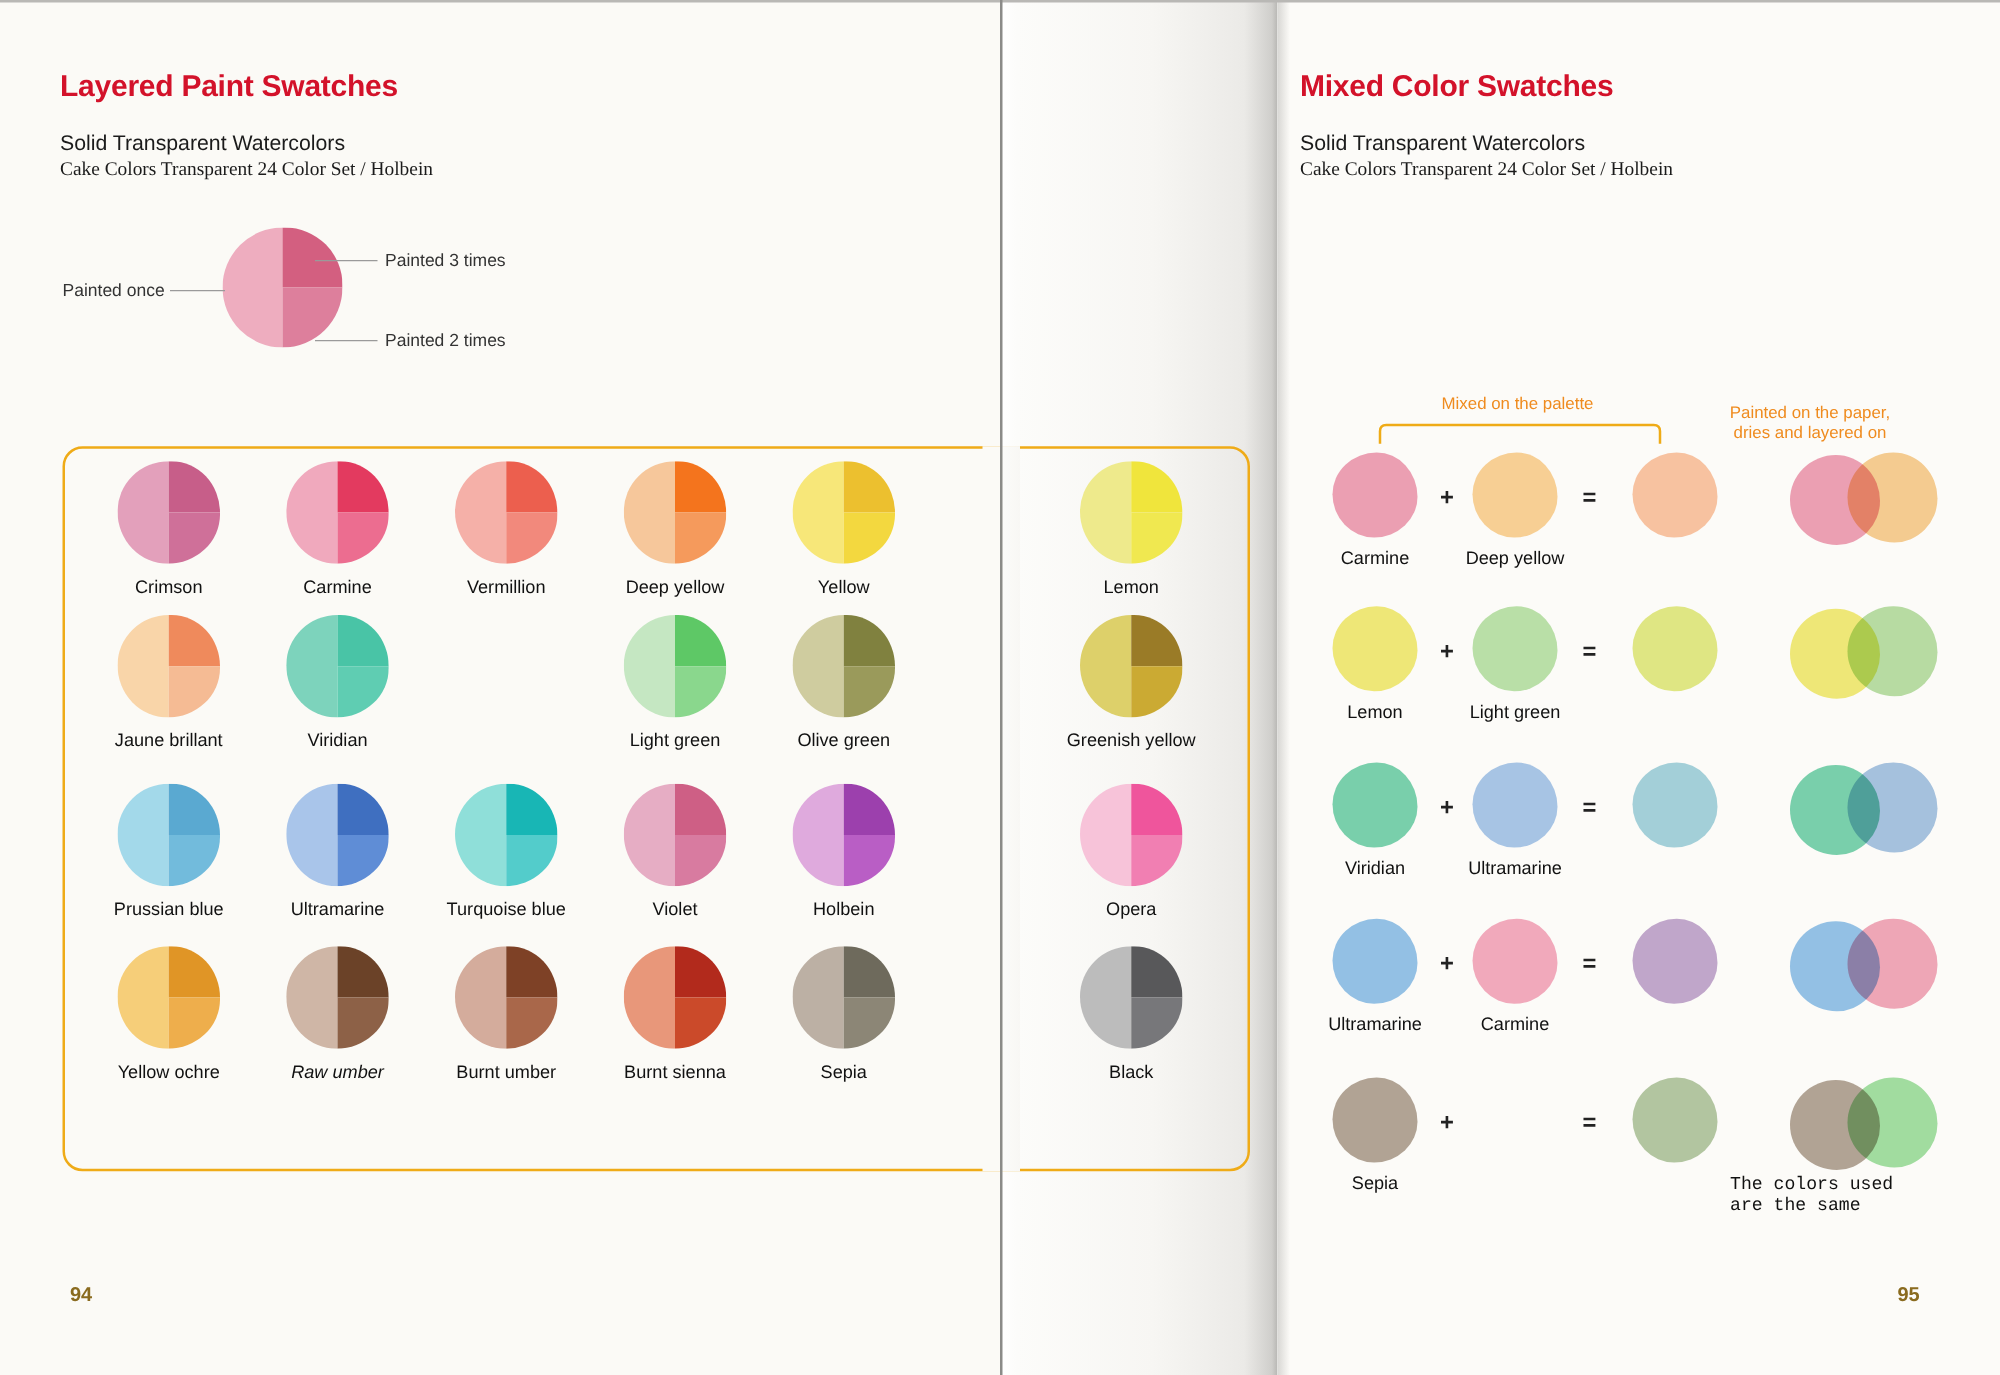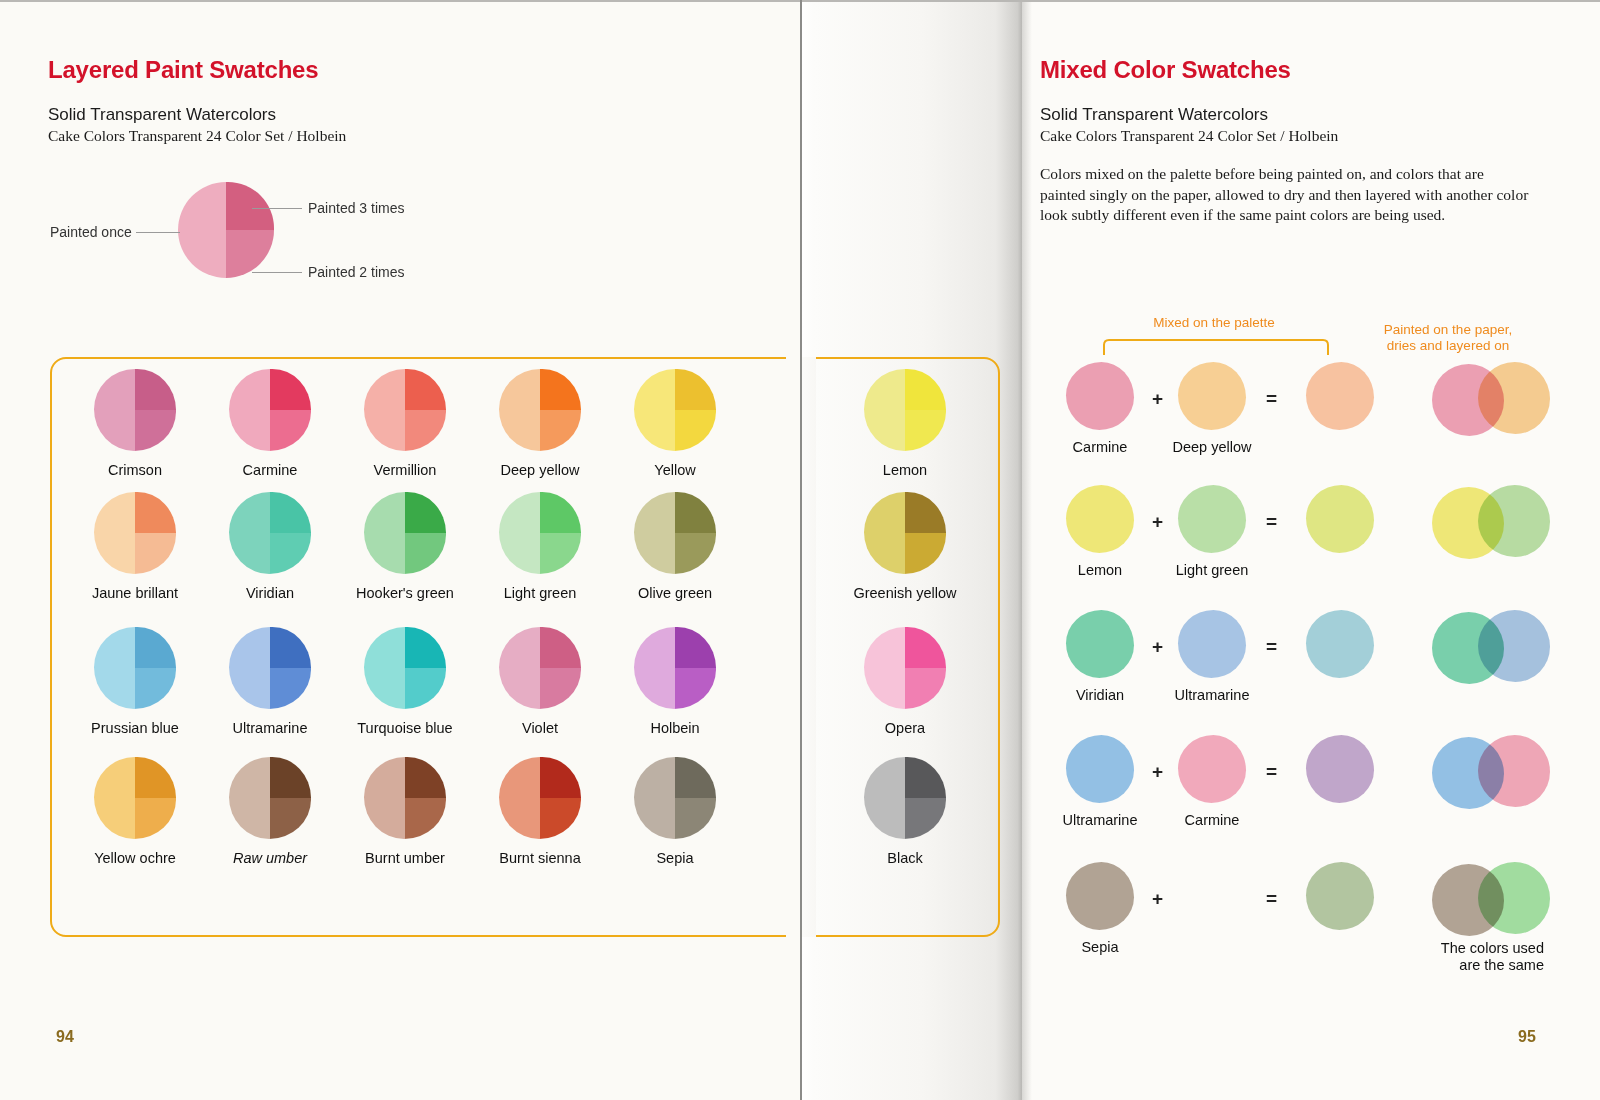--- a/index.html
+++ b/index.html
@@ -98,22 +98,22 @@
   .round{
     width:68px;height:68px;margin:0 auto;border-radius:52% 48% 51% 49% / 49% 52% 48% 51%;
   }
   .op{position:absolute;font-size:19px;font-weight:bold;color:#222;top:26px;}
   .mlab{margin-top:9px;font-size:14.5px;color:#111;line-height:17px;font-family:"Liberation Sans",sans-serif;}
   .overlap{position:absolute;left:392px;top:0;width:128px;height:80px;}
   .ov{position:absolute;width:72px;height:72px;border-radius:51% 49% 48% 52% / 50% 51% 49% 50%;}
   .ov-a{left:0;top:2px;}
   .ov-b{left:46px;top:0;mix-blend-mode:multiply;}
 
-  #final-note{position:absolute;left:1384px;top:940px;width:160px;text-align:right;
-    font-size:14.5px;line-height:17px;color:#111;font-family:Liberation Sans, sans-serif;}
+  #final-note{position:absolute;left:1384px;top:940px;width:160px;text-align:left;
+    font-size:14.5px;line-height:17px;color:#111;font-family:Liberation Mono, monospace;}
 
   #folio-left{position:absolute;left:56px;top:1028px;}
   #folio-right{position:absolute;left:1518px;top:1028px;}
 </style>
 </head>
 <body>
 
 <div class="spread">
 
   <div class="page page-left"></div>
@@ -196,28 +196,20 @@
         <div class="swatch-label sw-lab">Jaune brillant</div>
       </div>
       <div class="cell" style="left: 145px; top: 135px;">
         <div class="sw">
           <div class="q q-l" style="background: rgb(125, 211, 188);"></div>
           <div class="q q-tr" style="background: rgb(73, 196, 166);"></div>
           <div class="q q-br" style="background: rgb(95, 205, 178);"></div>
         </div>
         <div class="swatch-label sw-lab">Viridian</div>
       </div>
-      <div class="cell" style="left: 280px; top: 135px;">
-        <div class="sw">
-          <div class="q q-l" style="background: rgb(167, 220, 174);"></div>
-          <div class="q q-tr" style="background: rgb(58, 170, 72);"></div>
-          <div class="q q-br" style="background: rgb(114, 200, 126);"></div>
-        </div>
-        <div class="swatch-label sw-lab">Hooker's green</div>
-      </div>
       <div class="cell" style="left: 415px; top: 135px;">
         <div class="sw">
           <div class="q q-l" style="background: rgb(197, 231, 194);"></div>
           <div class="q q-tr" style="background: rgb(94, 200, 102);"></div>
           <div class="q q-br" style="background: rgb(138, 215, 141);"></div>
         </div>
         <div class="swatch-label sw-lab">Light green</div>
       </div>
       <div class="cell" style="left: 550px; top: 135px;">
         <div class="sw">
@@ -339,21 +331,20 @@
         </div>
         <div class="swatch-label sw-lab">Black</div>
       </div>
     </div>
 
   <div id="folio-left" class="folio">94</div>
 
   <div id="rp-title" class="h-title">Mixed Color Swatches</div>
   <div id="rp-sub1" class="sub-bold">Solid Transparent Watercolors</div>
   <div id="rp-sub2" class="sub-serif">Cake Colors Transparent 24 Color Set / Holbein</div>
-  <div id="rp-intro" class="body-serif">Colors mixed on the palette before being painted on, and colors that are painted singly on the paper, allowed to dry and then layered with another color look subtly different even if the same paint colors are being used.</div>
 
   <div id="bracket-label" class="orange-note">Mixed on the palette</div>
   <svg id="bracket" viewBox="0 0 228 18">
     <path d="M2,17 L2,7 Q2,2 7,2 L221,2 Q226,2 226,7 L226,17" fill="none" stroke="#efab17" stroke-width="2"></path>
   </svg>
   <div id="paper-note" class="orange-note">Painted on the paper,<br>dries and layered on</div>
 
   <div id="final-note">The colors used<br>are the same</div>
   <div id="folio-right" class="folio">95</div>
 

